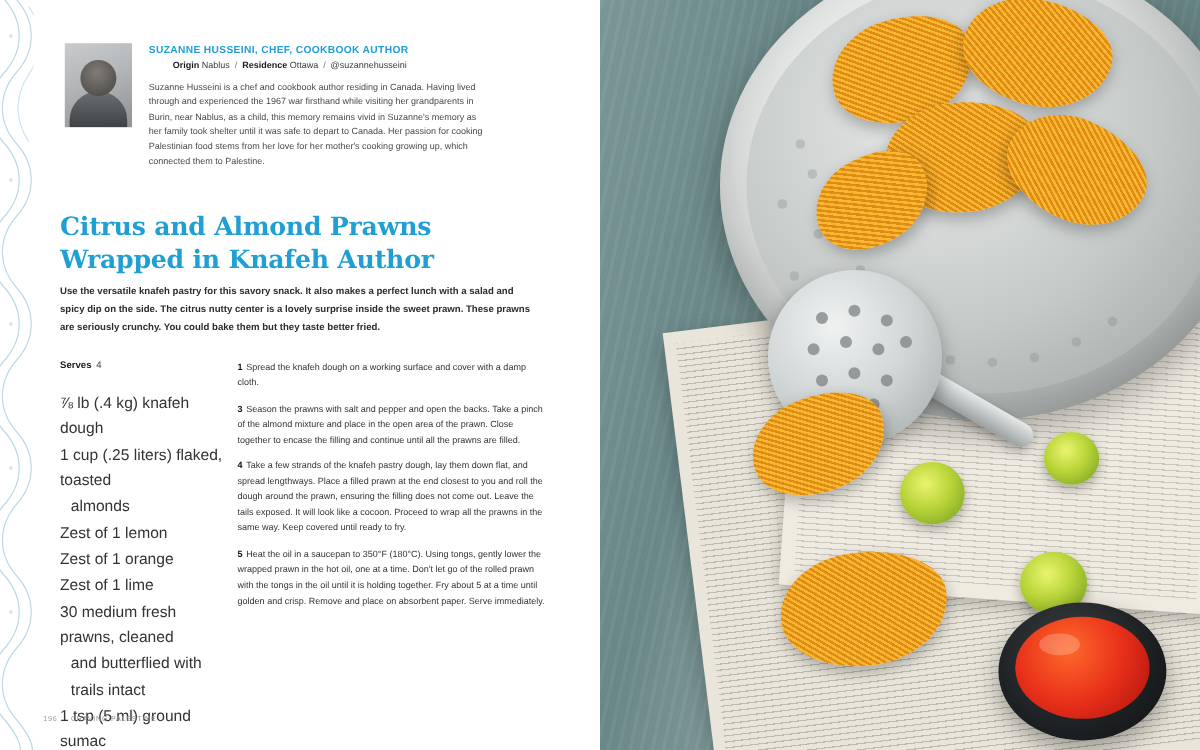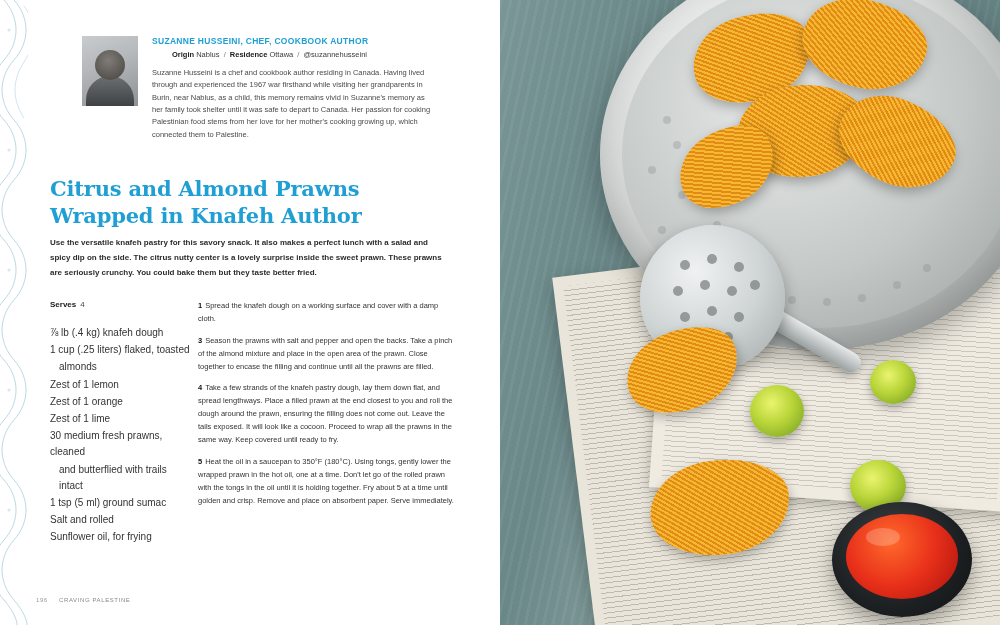--- a/index.html
+++ b/index.html
@@ -26,21 +26,21 @@
     position:absolute;
     left:0; top:0;
     width:28px; height:625px;
     overflow:hidden;
   }
   .edge-pattern svg { display:block; }
 
   
   .author-block {
     position:absolute;
-    left:82px; top:36px;
+    left:54px; top:36px;
     width:354px;
     display:flex;
     gap:14px;
     justify-content:center;
   }
   .author-photo {
     width:56px; height:70px;
     flex:0 0 56px;
     background:
       linear-gradient(160deg,#c9ccce 0%,#b4b8ba 40%,#8e9294 100%);
@@ -126,21 +126,21 @@
   .serves {
     font-size:8px;
     color:#1a1a1a;
     margin-bottom:16px;
   }
   .serves b { font-weight:bold; }
   .serves span { color:#4a4a4a; padding-left:4px; }
 
   .ingredients { list-style:none; }
   .ingredients li {
-    font-size:10px;
+    font-size:13px;
     line-height:1.62;
     color:#333;
     margin-bottom:1px;
   }
   .ingredients li .indent { display:block; padding-left:9px; }
 
   .steps { }
   .step {
     font-size:7.5px;
     line-height:1.72;

